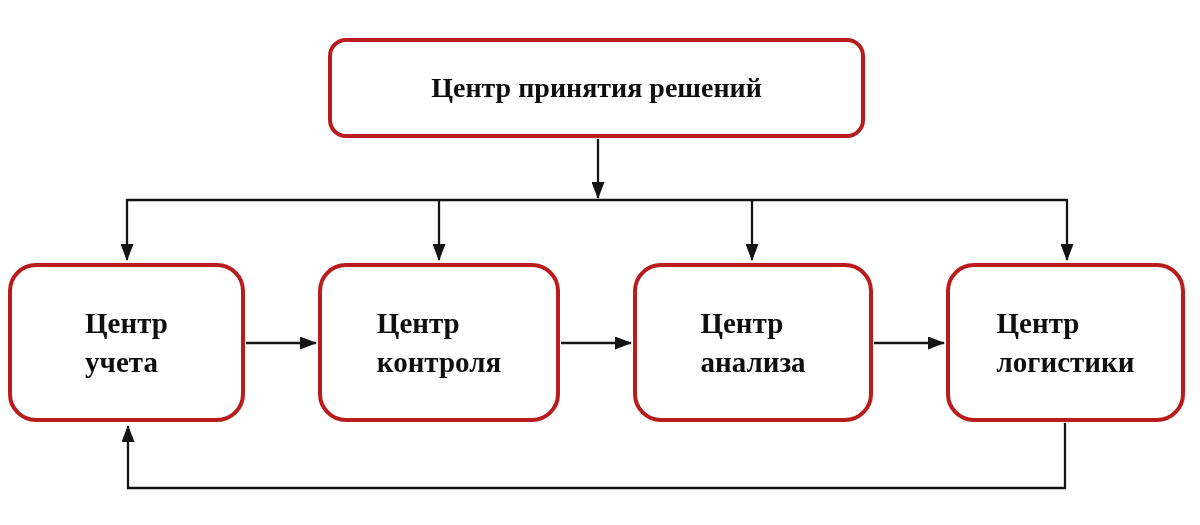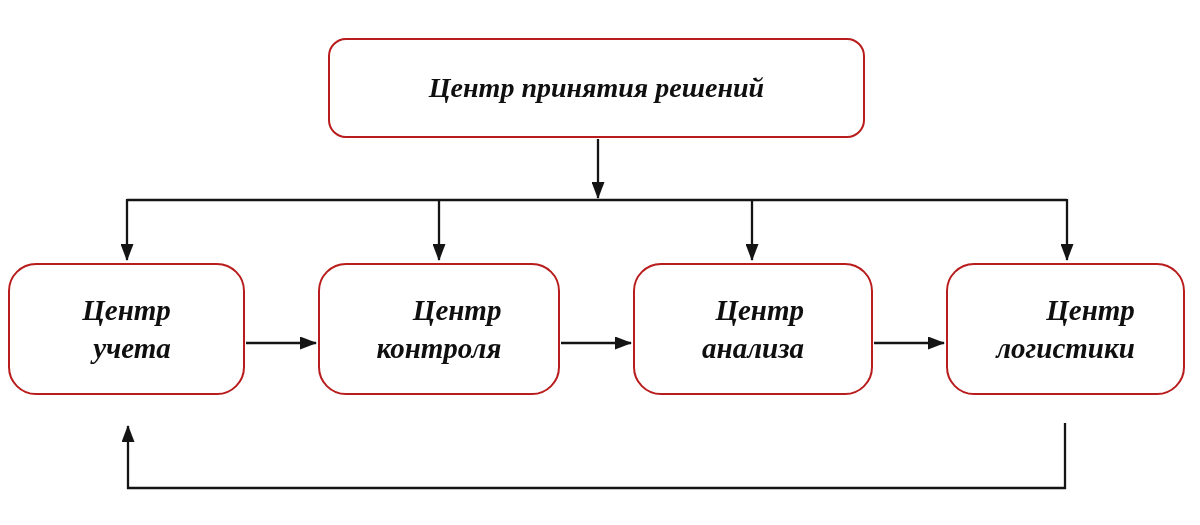--- a/index.html
+++ b/index.html
@@ -18,41 +18,40 @@
   .connectors {
     position: absolute;
     left: 0;
     top: 0;
     width: 1200px;
     height: 525px;
   }
   .node {
     position: absolute;
     box-sizing: border-box;
-    border: 2px solid #b91c1c;
+    border: 4px solid #b91c1c;
     background: #ffffff;
     display: flex;
     align-items: center;
     justify-content: center;
-    text-align: right;
+    text-align: left;
     color: #0f0f0f;
     font-weight: bold;
-    font-style: italic;
   }
   .node-top {
     left: 328px;
     top: 38px;
     width: 537px;
     height: 100px;
     border-radius: 18px;
     font-size: 28px;
   }
   .node-row {
     top: 263px;
-    height: 132px;
+    height: 159px;
     border-radius: 28px;
     font-size: 29px;
     line-height: 1.32;
   }
   .node-label {
     white-space: pre-line;
   }
   .node-accounting { left: 8px;   width: 237px; }
   .node-control    { left: 318px; width: 242px; }
   .node-analysis   { left: 633px; width: 240px; }

